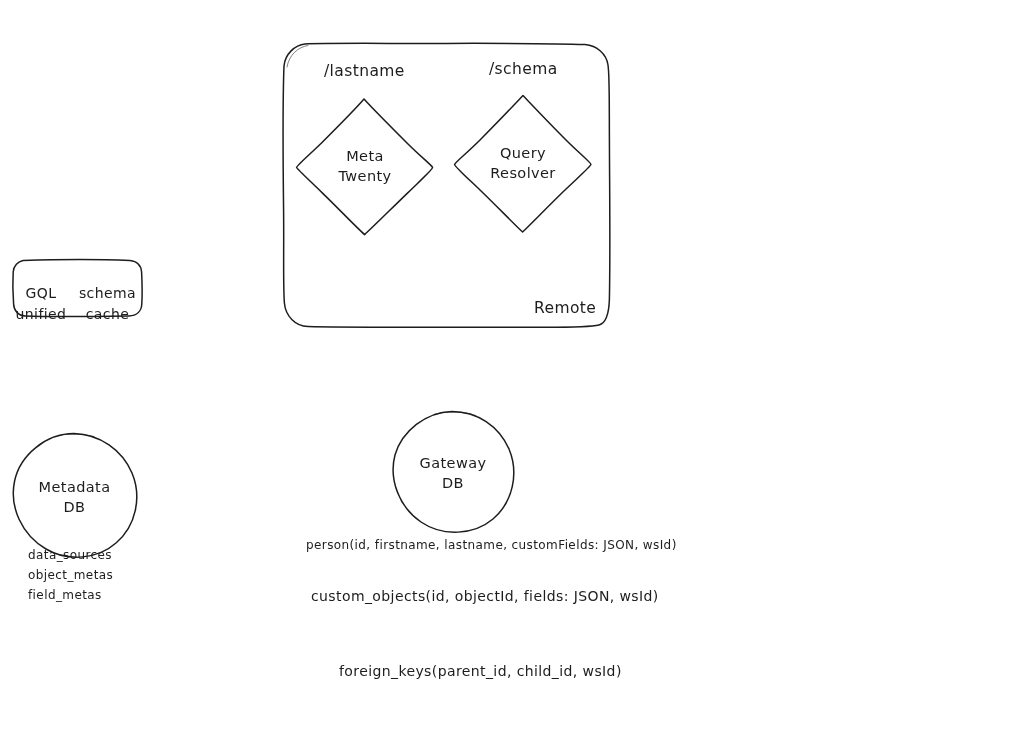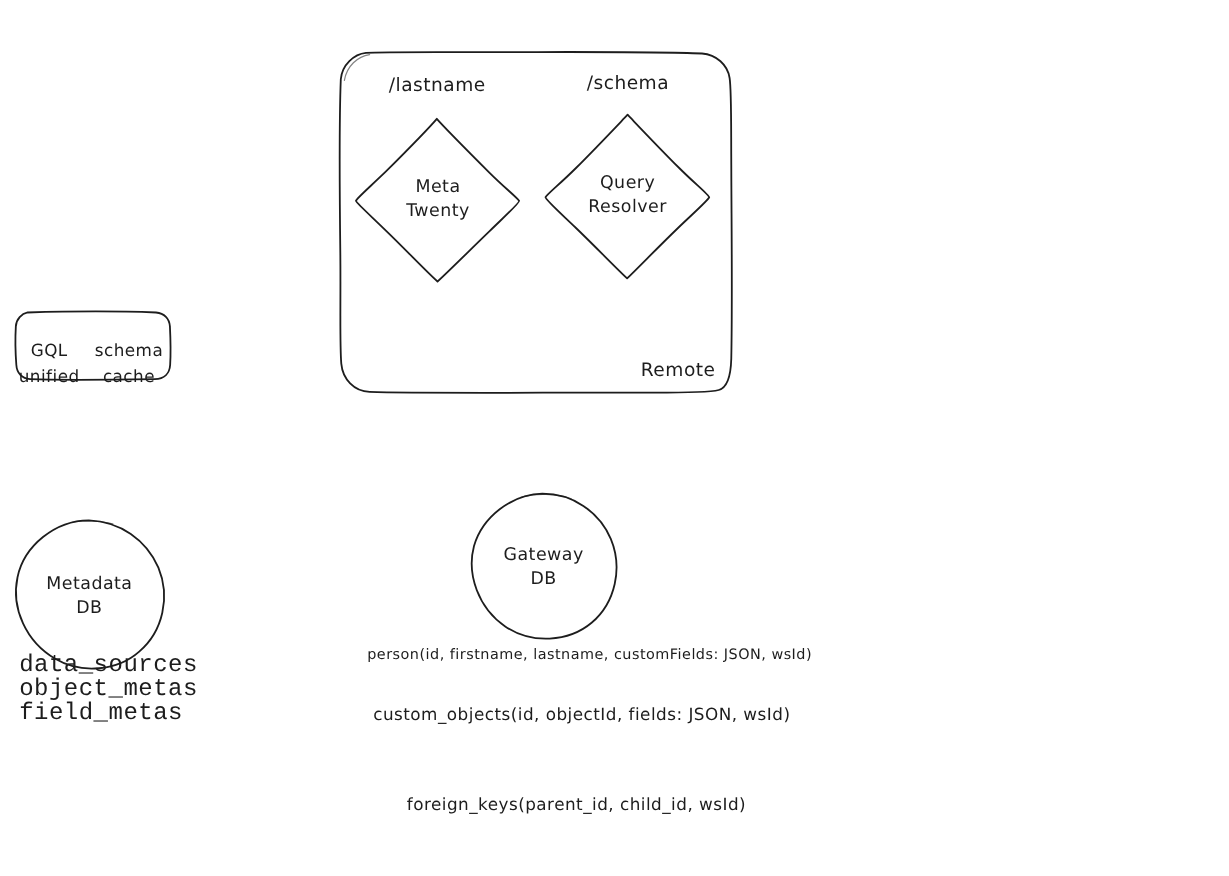--- a/index.html
+++ b/index.html
@@ -118,25 +118,24 @@
     line-height: 1.35;
     text-align: center;
   }
   #circle-metadata-db { left: 8px; top: 431px; width: 133px; height: 133px; }
   #circle-twenty-db   { left: 388px; top: 409px; width: 130px; height: 130px; }
   #circle-remote-ds   { left: 818px; top: 396px; width: 144px; height: 140px; }
 
   
   .schema-left {
     position: absolute;
-    left: 16px;
+    left: 28px;
     top: 545px;
-    font-size: 20px;
+    font-size: 12px;
     line-height: 20px;
-    font-family: Liberation Mono, monospace;
   }
   .schema-left div { white-space: nowrap; }
 
   .schema-mid-1 {
     position: absolute;
     left: 306px;
     top: 538px;
     font-size: 12px;
     white-space: nowrap;
   }

